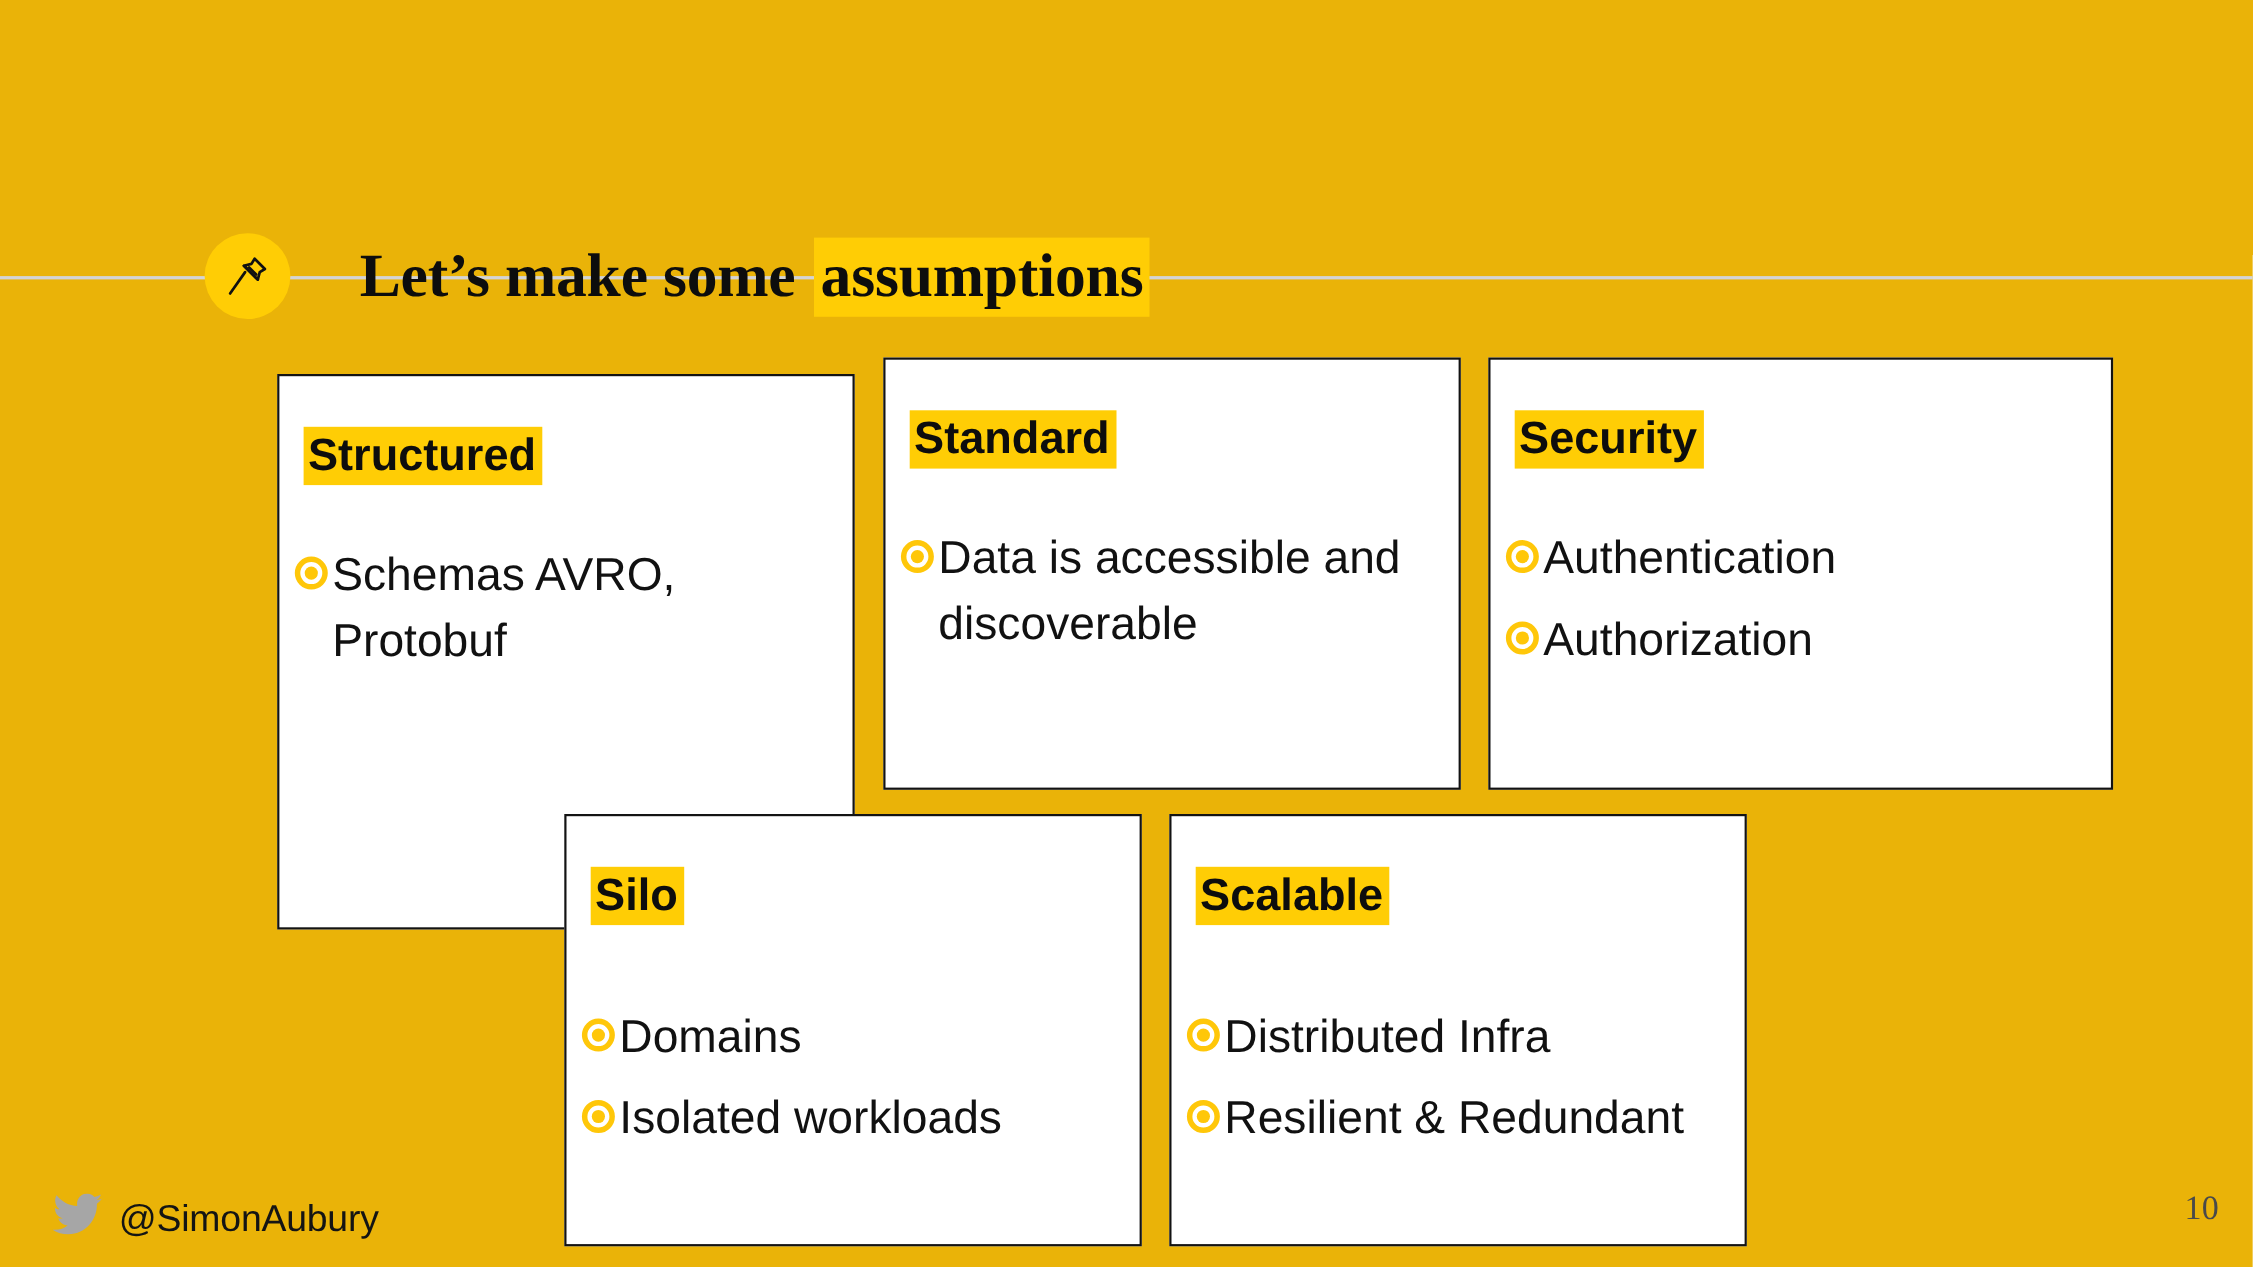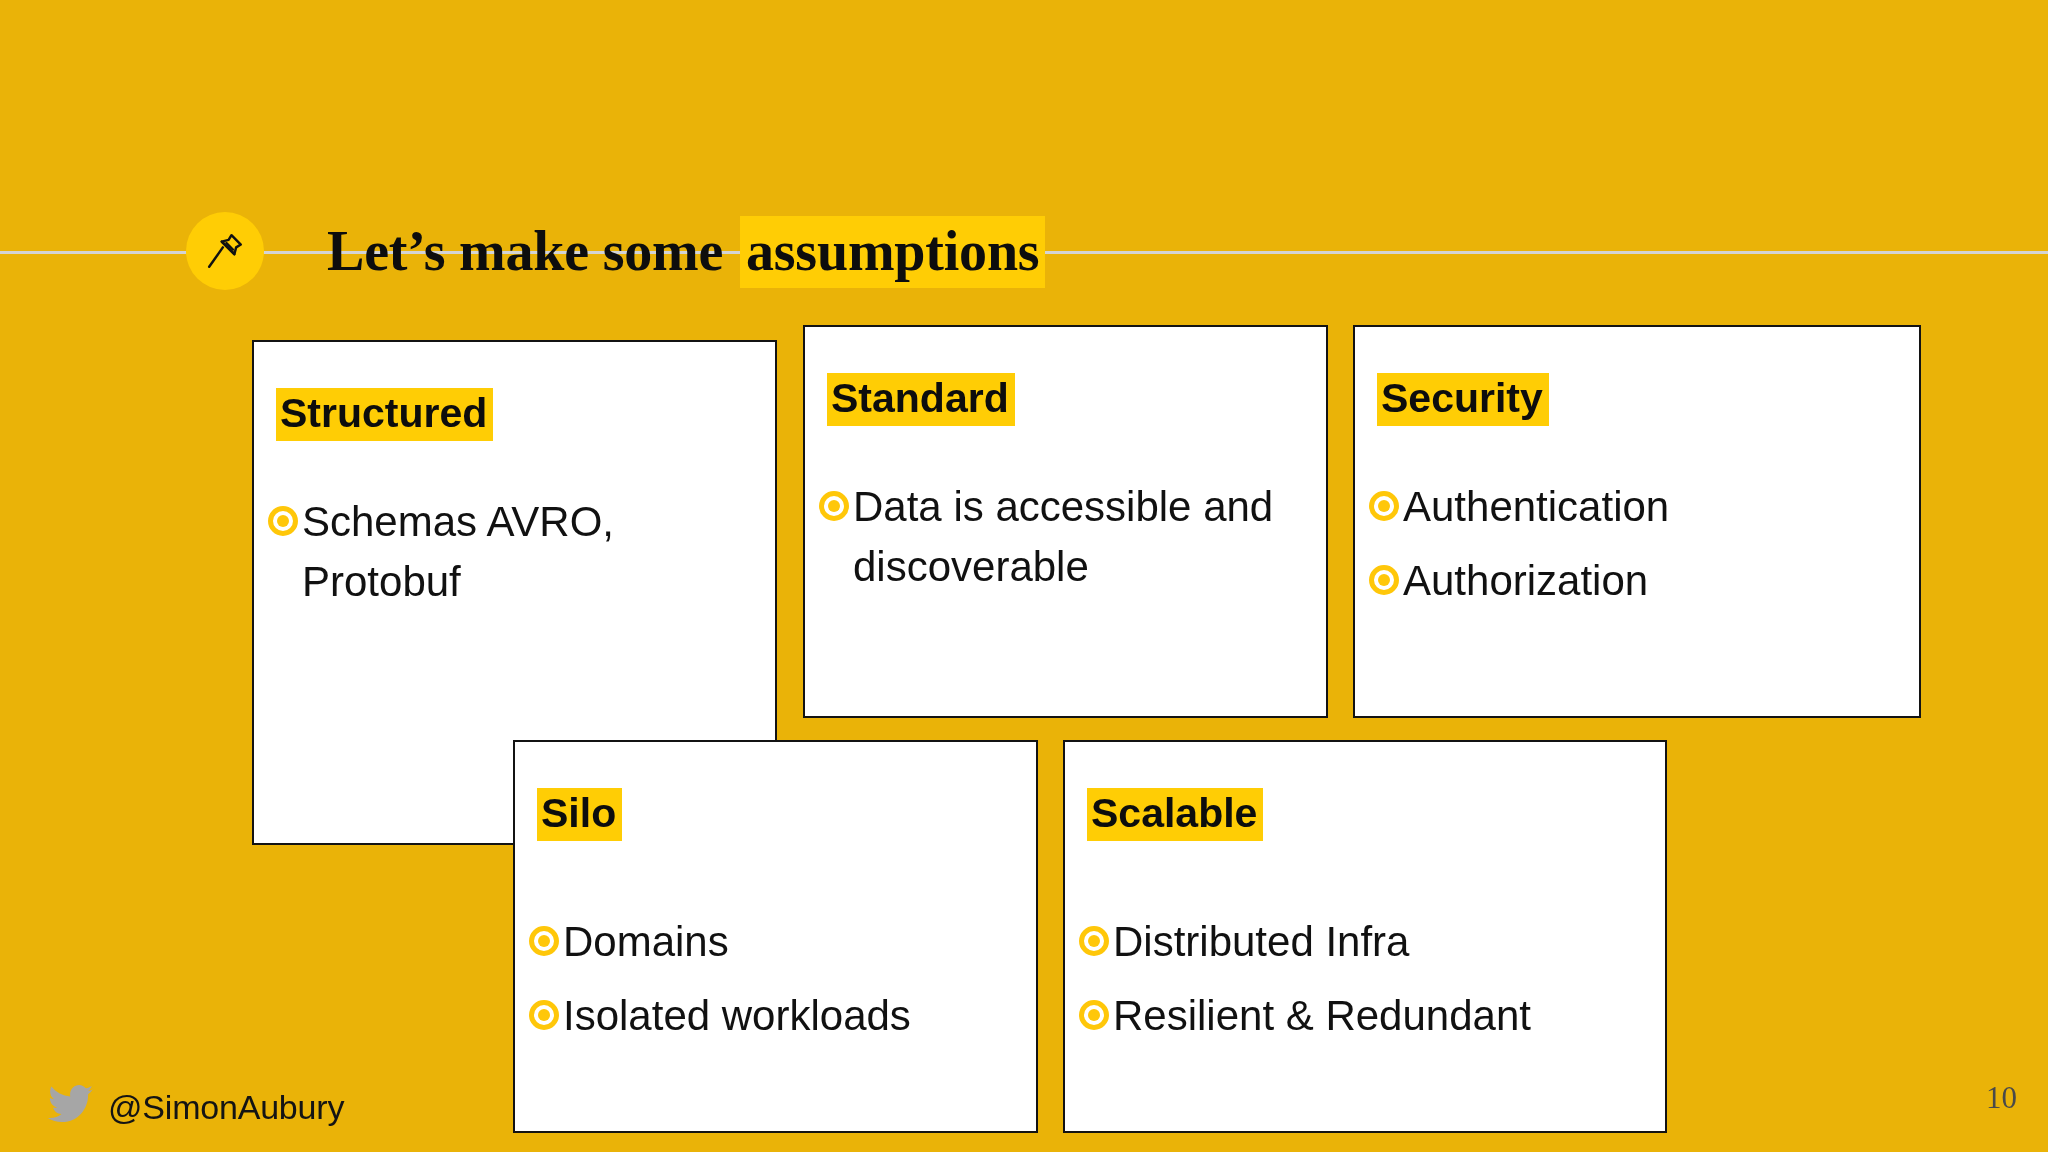--- a/index.html
+++ b/index.html
@@ -68,21 +68,21 @@
     content:""; position:absolute; left:4px; top:4px;
     width:12px; height:12px; border-radius:50%; background:#ffc709;
   }
 
   
   #card-structured { left:252px;  top:340px; width:525px; height:505px; }
   #card-standard   { left:803px;  top:325px; width:525px; height:393px; }
   #card-security   { left:1353px; top:325px; width:568px; height:393px; }
   
   #card-silo       { left:513px;  top:740px; width:525px; height:393px; }
-  #card-scalable   { left:1063px; top:740px; width:604px; height:393px; }
+  #card-scalable   { left:1063px; top:740px; width:525px; height:393px; }
 
   
   .footer-handle{
     position:absolute; left:48px; top:1085px;
     display:flex; align-items:flex-end; gap:14px;
   }
   .footer-handle .twitter-bird{ display:block; }
   .footer-handle .handle-text{
     font-family:"Liberation Sans", sans-serif;
     font-size:34px; color:#141414; font-weight:400; letter-spacing:-0.2px;

